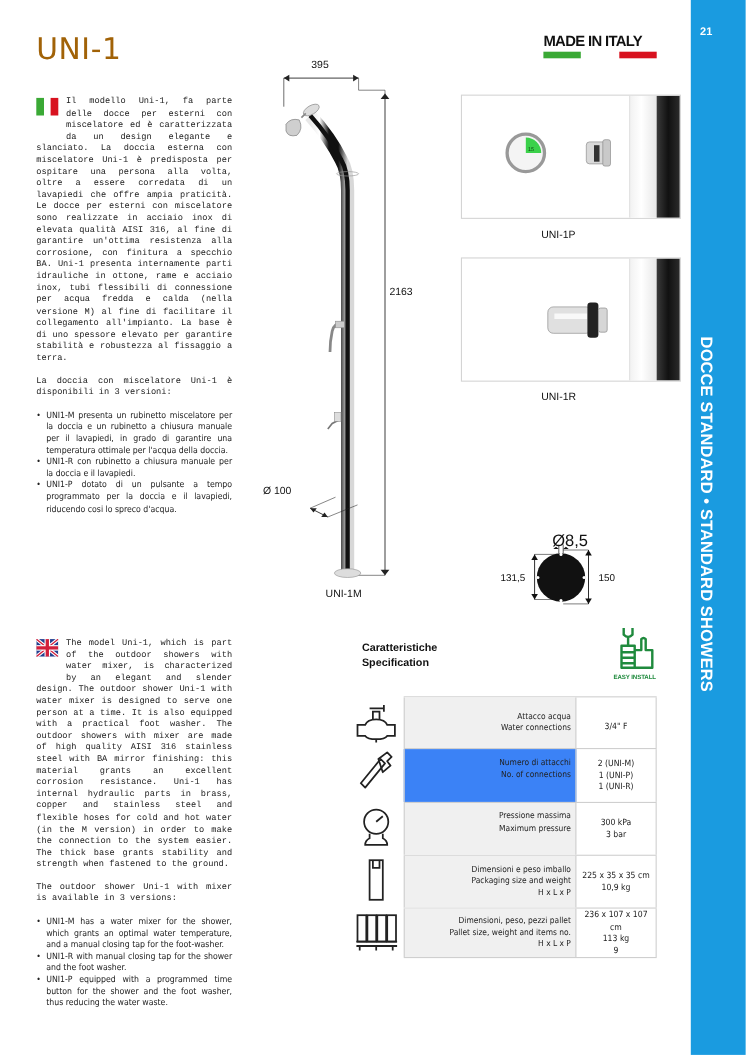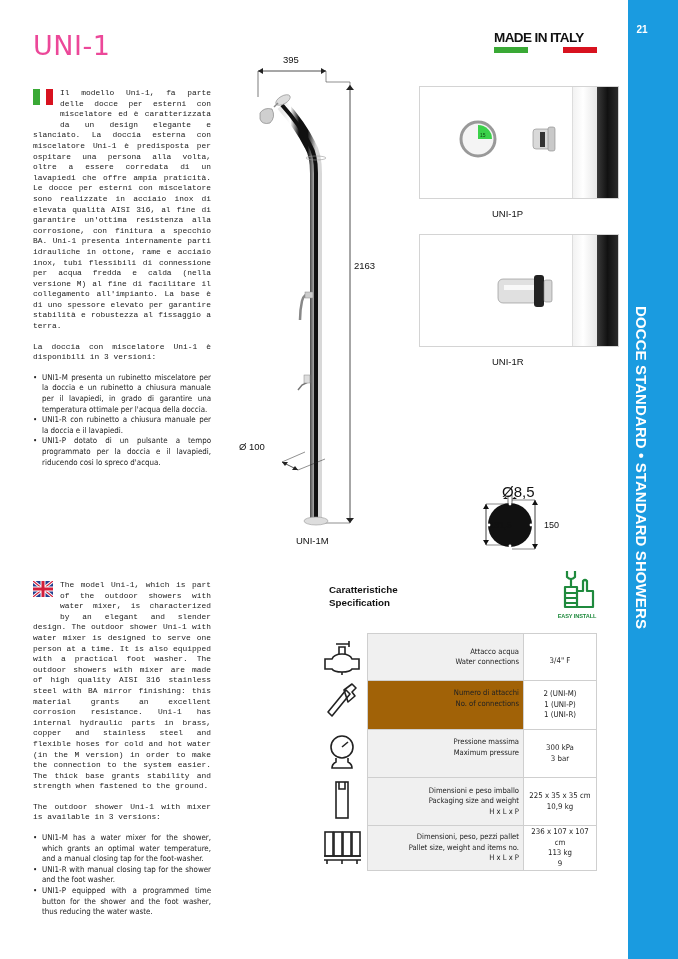--- a/index.html
+++ b/index.html
@@ -1,19 +1,19 @@
 <!DOCTYPE html>
 <html><head>
 <meta charset="utf-8">
 <style>
   * { box-sizing: border-box; margin: 0; padding: 0; }
   html, body { width: 678px; height: 959px; background: #ffffff; overflow: hidden; }
   body { position: relative; font-family: "DejaVu Sans", sans-serif; color: #1a1a1a; }
 
-  .title { position: absolute; left: 33px; top: 30px; font-size: 27px; font-weight: 400; letter-spacing: 0.5px; color: #ec4899; font-family: "DejaVu Sans", sans-serif; }
+  .title { position: absolute; left: 33px; top: 30px; font-size: 27px; font-weight: 400; letter-spacing: 0.5px; color: #a16207; font-family: "DejaVu Sans", sans-serif; }
 
   .made-in-italy { position: absolute; left: 494px; top: 30px; width: 110px; }
   .made-in-italy .label { font-size: 13.5px; font-weight: bold; letter-spacing: -0.6px; color: #111; white-space: nowrap; font-family: "Liberation Sans", sans-serif; }
   .made-in-italy .bars { position: relative; height: 7px; margin-top: 2px; }
   .made-in-italy .bar-green { position: absolute; left: 0; top: 0; width: 34px; height: 6px; }
   .made-in-italy .bar-red { position: absolute; left: 69px; top: 0; width: 34px; height: 6px; }
 
   .side-band { position: absolute; left: 628px; top: 0; width: 50px; height: 959px; }
   .page-number { position: absolute; left: 0; top: 24px; width: 28px; text-align: center; font-size: 10px; font-weight: bold; color: #fff; font-family: "Liberation Sans", sans-serif; }
   .side-title { position: absolute; left: 4px; top: 306px; width: 18px; height: 345px; writing-mode: vertical-rl; font-size: 15px; font-weight: bold; color: #fff; letter-spacing: 0.1px; white-space: nowrap; font-family: "Liberation Sans", sans-serif; }
@@ -204,21 +204,21 @@
     <polygon points="36,60 33,55 39,55" fill="#111"></polygon>
     <line x1="36" y1="19" x2="58" y2="19" stroke="#111" stroke-width="0.5"></line>
     <line x1="36" y1="60" x2="58" y2="60" stroke="#111" stroke-width="0.5"></line>
     <line x1="85" y1="15" x2="85" y2="64" stroke="#111" stroke-width="0.8"></line>
     <polygon points="85,15 82,20 88,20" fill="#111"></polygon>
     <polygon points="85,64 82,59 88,59" fill="#111"></polygon>
     <line x1="62" y1="15" x2="85" y2="15" stroke="#111" stroke-width="0.5"></line>
     <line x1="62" y1="64" x2="85" y2="64" stroke="#111" stroke-width="0.5"></line>
   </svg>
   <div class="dim-label" style="left:52px; top:-2px; font-size:15px;">Ø8,5</div>
-  <div class="dim-label" style="left:5px; top:35px; font-size:9px;margin-left:34px;">131,5</div>
+  <div class="dim-label" style="left:5px; top:35px; font-size:9px;">131,5</div>
   <div class="dim-label" style="left:94px; top:35px; font-size:9px;">150</div>
 </div>
 
 <div class="spec-heading">
   <div>Caratteristiche</div>
   <div>Specification</div>
 </div>
 
 <div class="easy-install">
   <svg width="40" height="42" viewBox="0 0 40 42">
@@ -285,21 +285,21 @@
   <div class="spec-row" style="height:48px;">
     <div class="spec-label" style="background: rgb(240, 240, 240);">
       <span>Attacco acqua</span>
       <span>Water connections</span>
     </div>
     <div class="spec-value" style="padding-top:14px;">
       <span>3/4" F</span>
     </div>
   </div>
   <div class="spec-row" style="height:49px;">
-    <div class="spec-label" style="justify-content: flex-start; background: #a16207;">
+    <div class="spec-label" style="justify-content: flex-start; background: #3b82f6;">
       <span>Numero di attacchi</span>
       <span>No. of connections</span>
     </div>
     <div class="spec-value">
       <span>2 (UNI-M)</span>
       <span>1 (UNI-P)</span>
       <span>1 (UNI-R)</span>
     </div>
   </div>
   <div class="spec-row" style="height:48px;">

